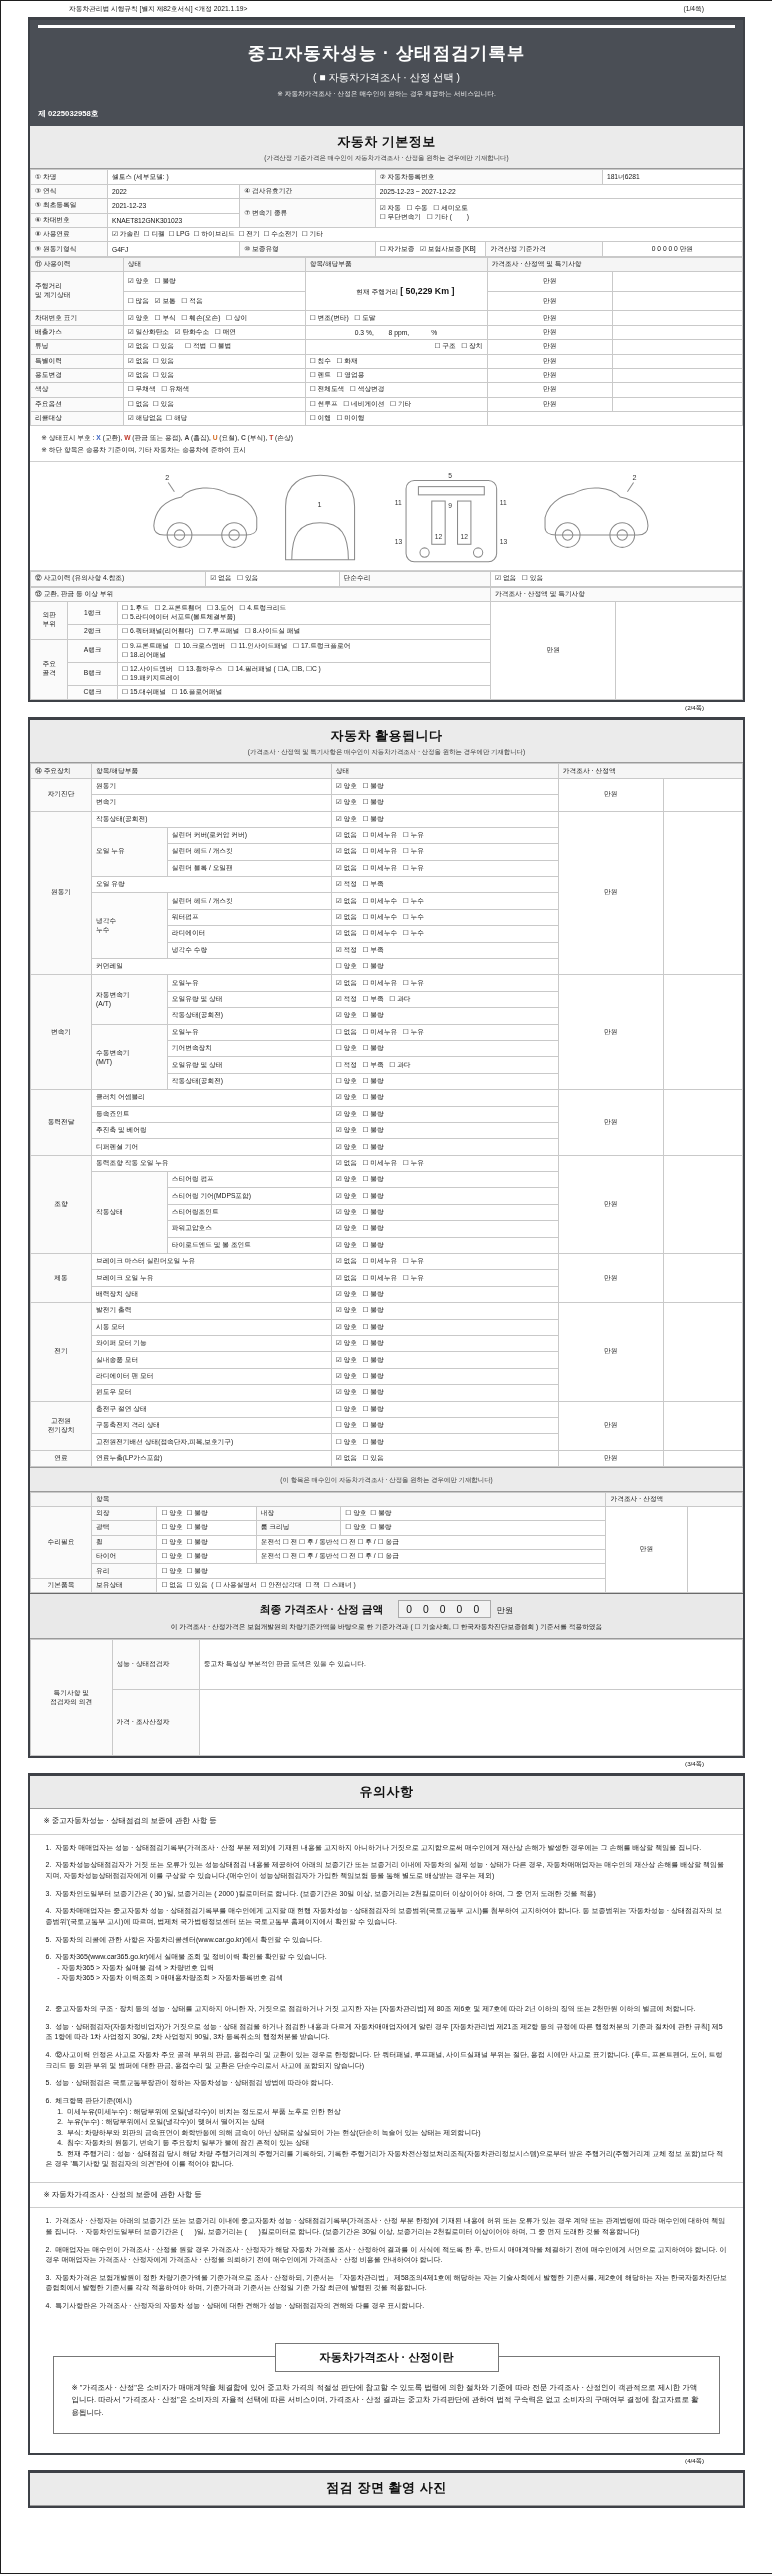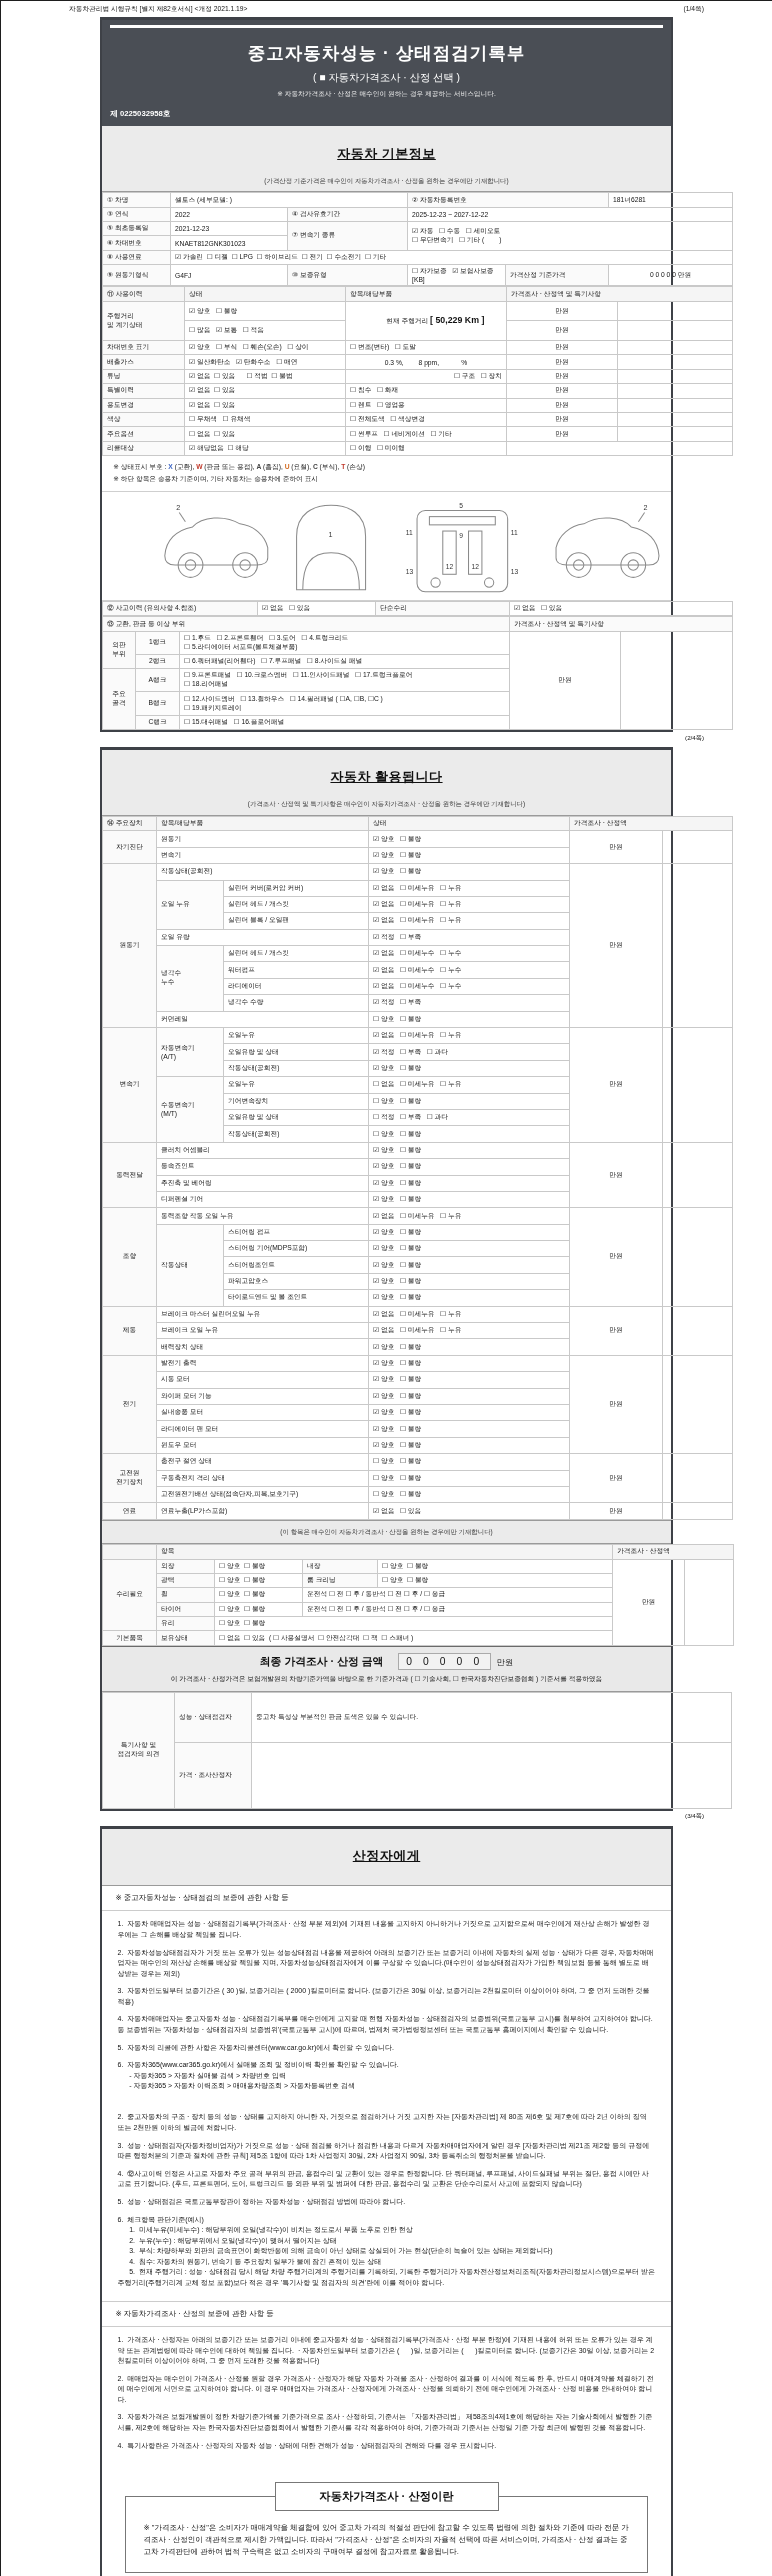--- a/index.html
+++ b/index.html
@@ -1,30 +1,30 @@
 <!DOCTYPE html>
 <html style="font-size:8.2px"><head>
 <meta charset="utf-8">
 <style>
   html,body{margin:0;padding:0;background:#fff;}
   body{width:773px;font-family:"Liberation Sans","DejaVu Sans",sans-serif;color:#111;}
   .outer{border:1px solid #1e1e1e;box-sizing:border-box;width:773px;min-height:2574px;padding-top:3.1px;background:#fff;}
   .topstrip{width:635px;margin:0 auto;display:flex;justify-content:space-between;font-size:6.7px;padding:1px 0 3.1px;}
   .pagemark{width:635px;margin:1.5px auto 4.1px;text-align:right;font-size:6.2px;}
-  .page{width:573px;margin:0 auto;border:2.1px solid #3e4147;border-top:3.6px solid #3e4147;background:#fff;box-sizing:border-box;}
+  .page{width:717px;margin:0 auto;border:2.1px solid #3e4147;border-top:3.6px solid #3e4147;background:#fff;box-sizing:border-box;}
   
   .band{background:#4a4e55;color:#fff;padding:4.1px 8.2px 7.2px;}
   .band .rule{height:2.6px;background:#fff;margin:1px 0 13.4px;}
   .doc-title{font-size:17.5px;font-weight:bold;letter-spacing:1px;text-align:center;}
   .doc-sub{font-size:10.3px;margin-top:6.2px;text-align:center;}
   .doc-note{font-size:6.7px;margin-top:4.1px;color:#eee;text-align:center;}
   .doc-no{font-size:7.7px;font-weight:bold;margin-top:10.3px;text-align:left;}
   
   .sech{background:#ebebeb;border-top:0.5px solid #9a9a9a;border-bottom:0.5px solid #9a9a9a;text-align:center;padding:4.6px 0 5.7px;}
-  .sech h2{margin:14px;font-size:13px;font-weight:bold;letter-spacing:0.5px;text-decoration:underline;}
+  .sech h2{margin:2px;font-size:13px;font-weight:bold;letter-spacing:0.5px;}
   .sech .sub{font-size:6.4px;margin-top:3.1px;color:#333;}
   .band + .sech{border-top:none;}
   .page > .sech:first-child{border-top:none;}
   
   table.t{width:100%;border-collapse:collapse;table-layout:fixed;}
   .t td,.t th{border:0.5px solid #c9c9c9;font-size:6.7px;padding:2.1px 4.1px;vertical-align:middle;
               white-space:pre-wrap;font-weight:normal;text-align:left;word-break:break-all;}
   .t th{background:#f5f5f5;}
   .t .lab{background:#fafafa;}
   .t .ctr{text-align:center;}
@@ -656,21 +656,21 @@
         <td class="lab opt2">가격 · 조사산정자</td>
         <td class="opt2"></td>
       </tr>
     </tbody>
       </table>
   </div>
   <div class="pagemark">(3/4쪽)</div>
 
   <div class="page">
     <div class="sech">
-      <h2>산정자에게</h2>
+      <h2>유의사항</h2>
     </div>
     <div id="notice-body">
         <div class="n-heading">※ 중고자동차성능 · 상태점검의 보증에 관한 사항 등</div>
         <div class="n-items">
           <div class="n-item">1.  자동차 매매업자는 성능 · 상태점검기록부(가격조사 · 산정 부분 제외)에 기재된 내용을 고지하지 아니하거나 거짓으로 고지함으로써 매수인에게 재산상 손해가 발생한 경우에는 그 손해를 배상할 책임을 집니다.</div>
           <div class="n-item">2.  자동차성능상태점검자가 거짓 또는 오류가 있는 성능상태점검 내용을 제공하여 아래의 보증기간 또는 보증거리 이내에 자동차의 실제 성능 · 상태가 다른 경우, 자동차매매업자는 매수인의 재산상 손해를 배상할 책임을 지며, 자동차성능상태점검자에게 이를 구상할 수 있습니다.(매수인이 성능상태점검자가 가입한 책임보험 등을 통해 별도로 배상받는 경우는 제외)</div>
           <div class="n-item">3.  자동차인도일부터 보증기간은 ( 30 )일, 보증거리는 ( 2000 )킬로미터로 합니다. (보증기간은 30일 이상, 보증거리는 2천킬로미터 이상이어야 하며, 그 중 먼저 도래한 것을 적용)</div>
           <div class="n-item">4.  자동차매매업자는 중고자동차 성능 · 상태점검기록부를 매수인에게 고지할 때 현행 자동차성능 · 상태점검자의 보증범위(국토교통부 고시)를 첨부하여 고지하여야 합니다. 동 보증범위는 '자동차성능 · 상태점검자의 보증범위'(국토교통부 고시)에 따르며, 법제처 국가법령정보센터 또는 국토교통부 홈페이지에서 확인할 수 있습니다.</div>
           <div class="n-item">5.  자동차의 리콜에 관한 사항은 자동차리콜센터(www.car.go.kr)에서 확인할 수 있습니다.</div>
           <div class="n-item">6.  자동차365(www.car365.go.kr)에서 실매물 조회 및 정비이력 확인을 확인할 수 있습니다.

